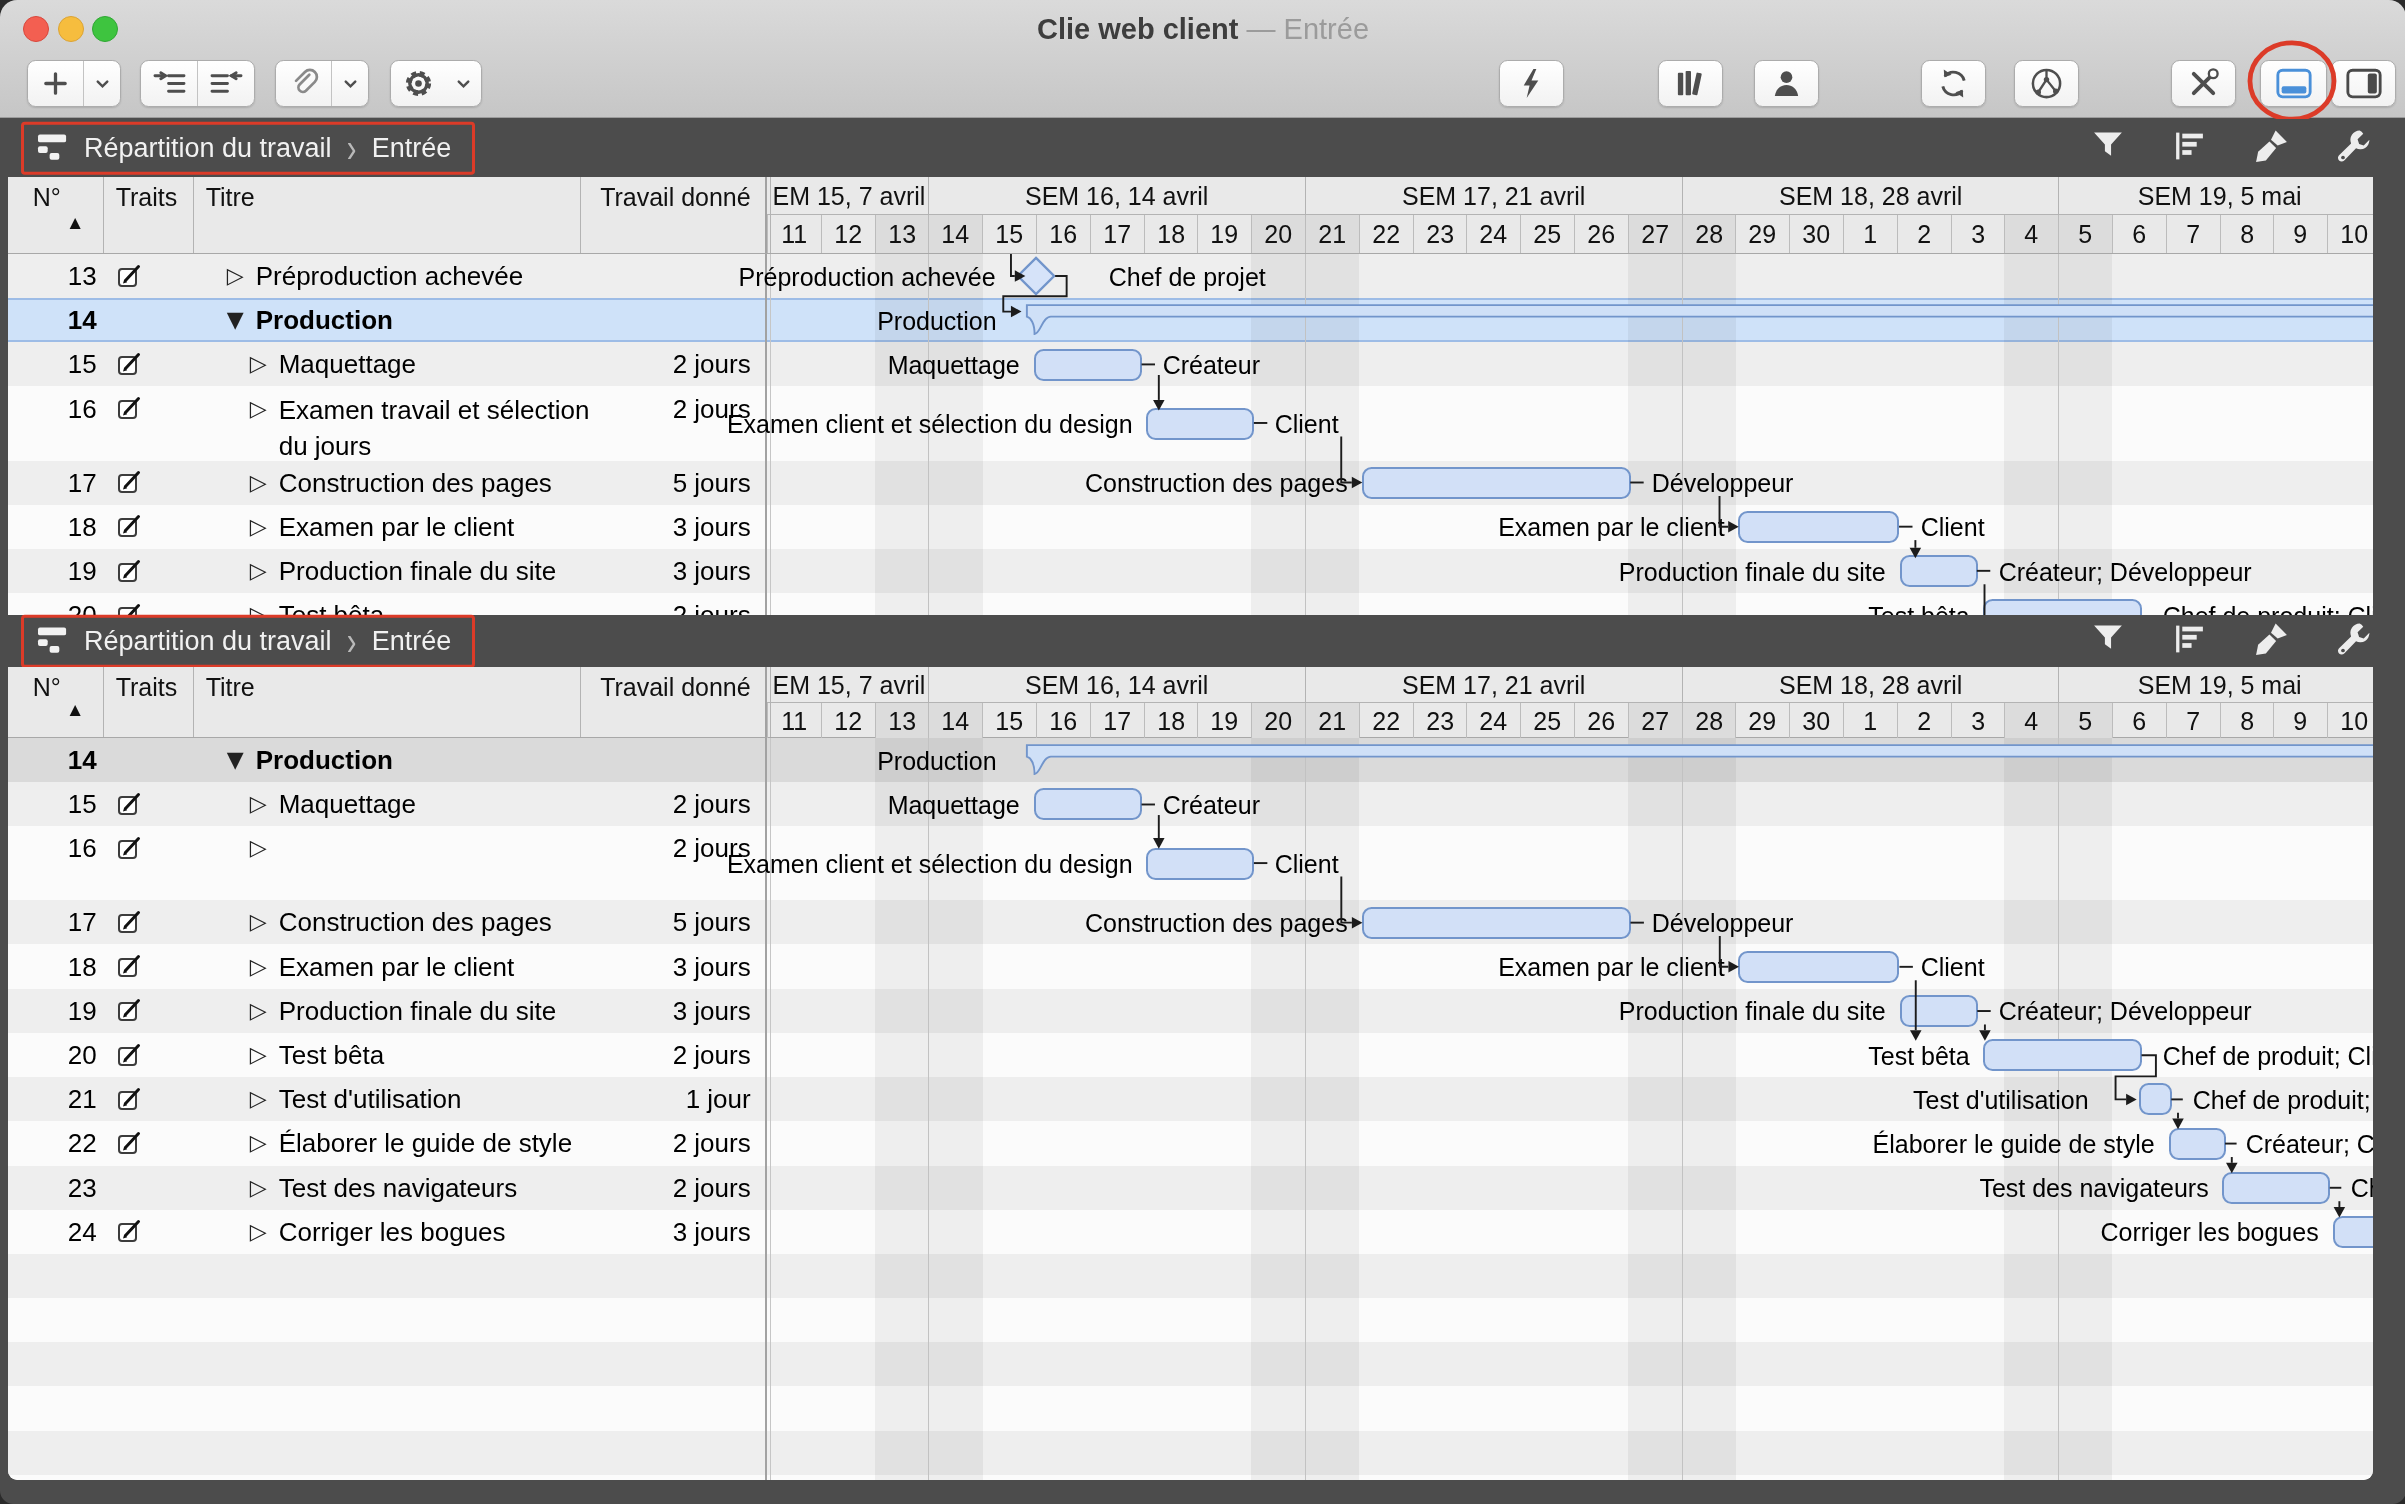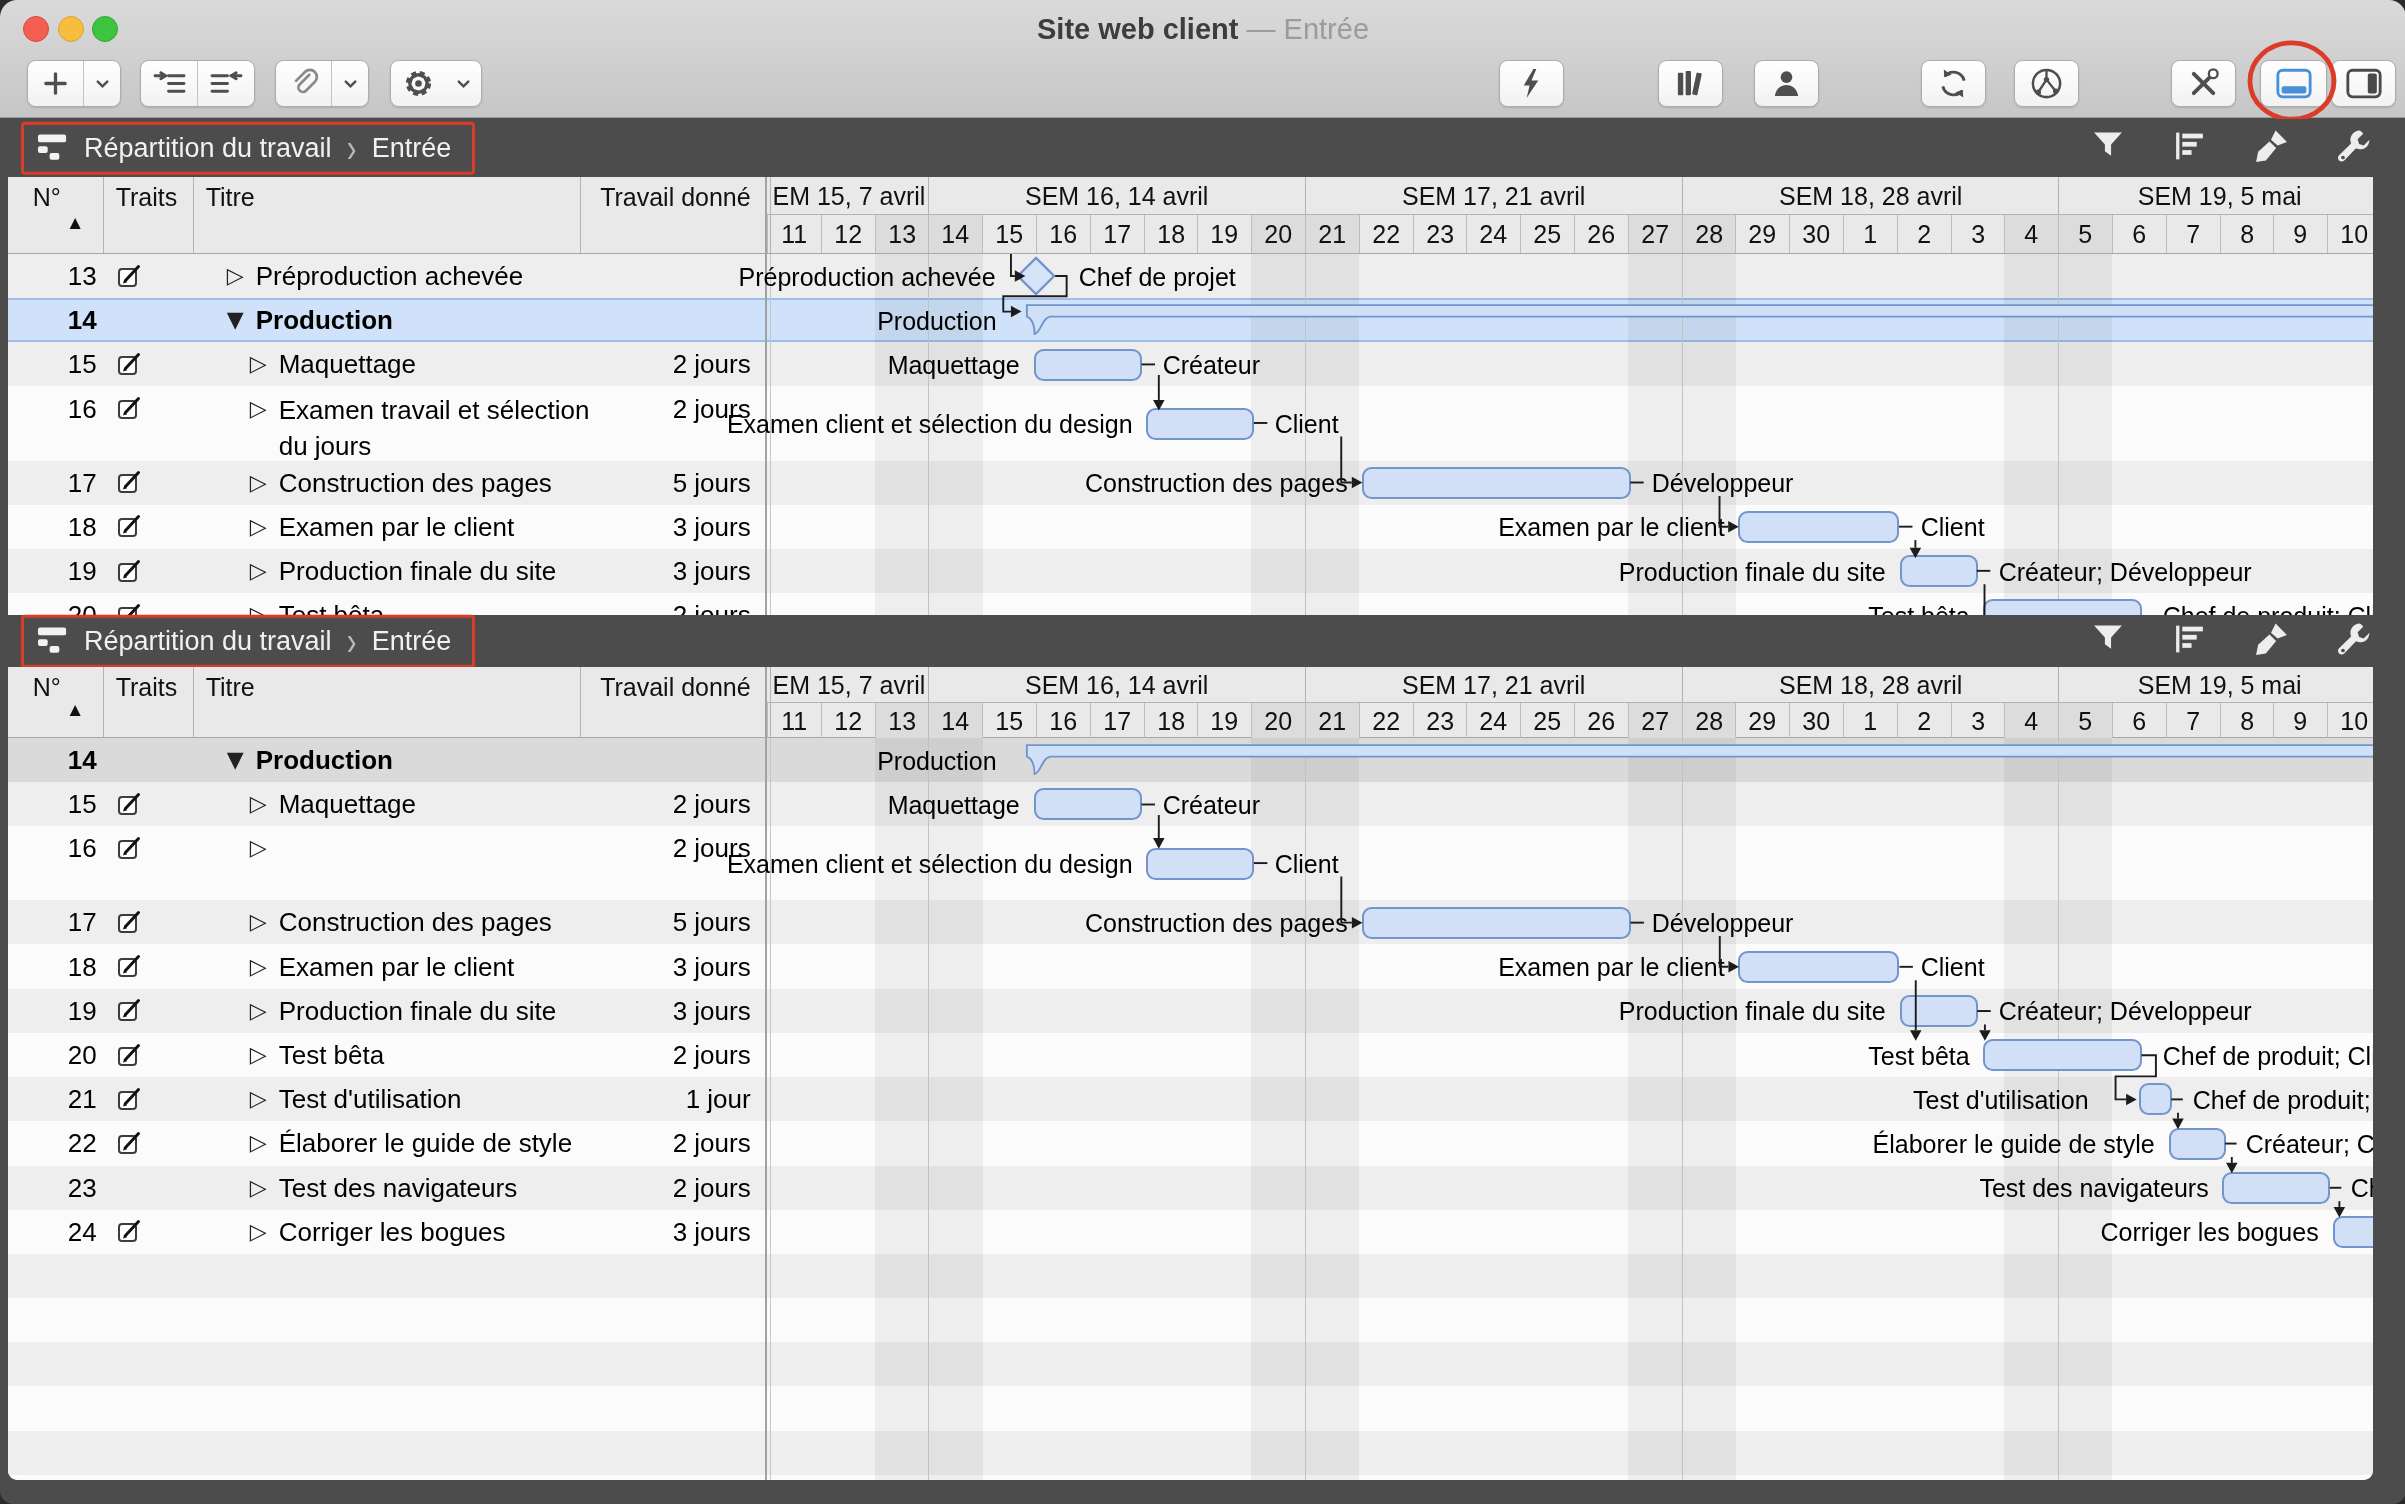--- a/index.html
+++ b/index.html
@@ -63,21 +63,21 @@
 </head>
 <body>
 
 <div id="app">
 
   <div id="chrome">
     <div id="tl-close" class="tl"></div>
     <div id="tl-min" class="tl"></div>
     <div id="tl-zoom" class="tl"></div>
     <div id="win-title">
-      <span>Site web client</span>
+      <span>Clie web client</span>
       <span class="dash">—</span>
       <span class="status">Entrée</span>
     </div>
 
     <div class="tb-btn" style="left:27px;width:92px;">
       <div class="tb-seg" style="width:56px;">
         <svg width="31" height="31" viewBox="0 0 32 32">
             <path d="M16 6v20M6 16h20" stroke="#4e4e4e" stroke-width="3.4" stroke-linecap="round" fill="none"></path>
           </svg>
       </div>
@@ -320,21 +320,21 @@
             <rect x="3" y="7" width="17" height="17" rx="3" fill="#fff" stroke="#3c3c3c" stroke-width="2"></rect>
             <path d="M9.5 18.5L22.5 4.5" stroke="#111" stroke-width="3" stroke-linecap="round"></path>
             <path d="M7 21.5l1.2-4 3 2.8z" fill="#111"></path>
           </svg></div>
         <div class="cell disc" style="left: 219px; top: 0px; width: 25px; height: 44px; line-height: 44px;">▷</div>
         <div class="cell" style="left: 248px; top: 0px; line-height: 44px;">Préproduction achevée</div>
         <div class="gsvg" style="left: 1007px; top: 1px;"><svg width="42" height="42" viewBox="0 0 44 44">
             <polygon points="22,3 41,22 22,41 3,22" fill="#d6e3f9" stroke="#7295cb" stroke-width="2.5"></polygon>
           </svg></div>
         <div class="glabel" style="right: 1377px; top: 6.7px;">Préproduction achevée</div>
-        <div class="glabel" style="left: 1071px; top: 6.7px;">Chef de projet</div>
+        <div class="glabel" style="left: 1101px; top: 6.7px;">Chef de projet</div>
         <div class="cell num bold" style="left: 19px; top: 44px; width: 70px; height: 44px; line-height: 44px;">14</div>
         <div class="cell disc bold" style="left: 219px; top: 44px; width: 25px; height: 44px; line-height: 44px;">▼</div>
         <div class="cell bold" style="left: 248px; top: 44px; line-height: 44px;">Production</div>
         <div class="gsvg" style="left: 1016px; top: 50px;"><svg width="1361" height="33" viewBox="0 0 1417 34">
             <path d="M3 1 H1417 V13 H28 C19 13 17 31 11 31 C11 20 7 14 3 13 Z" fill="#cfe0f7" stroke="#7295cb" stroke-width="2"></path>
           </svg></div>
         <div class="glabel" style="right: 1376px; top: 51px;">Production</div>
         <div class="cell num" style="left: 19px; top: 88px; width: 70px; height: 44px; line-height: 44px;">15</div>
         <div class="cell" style="left: 108px; top: 96px;"><svg width="28" height="28" viewBox="0 0 28 28">
             <rect x="3" y="7" width="17" height="17" rx="3" fill="#fff" stroke="#3c3c3c" stroke-width="2"></rect>

